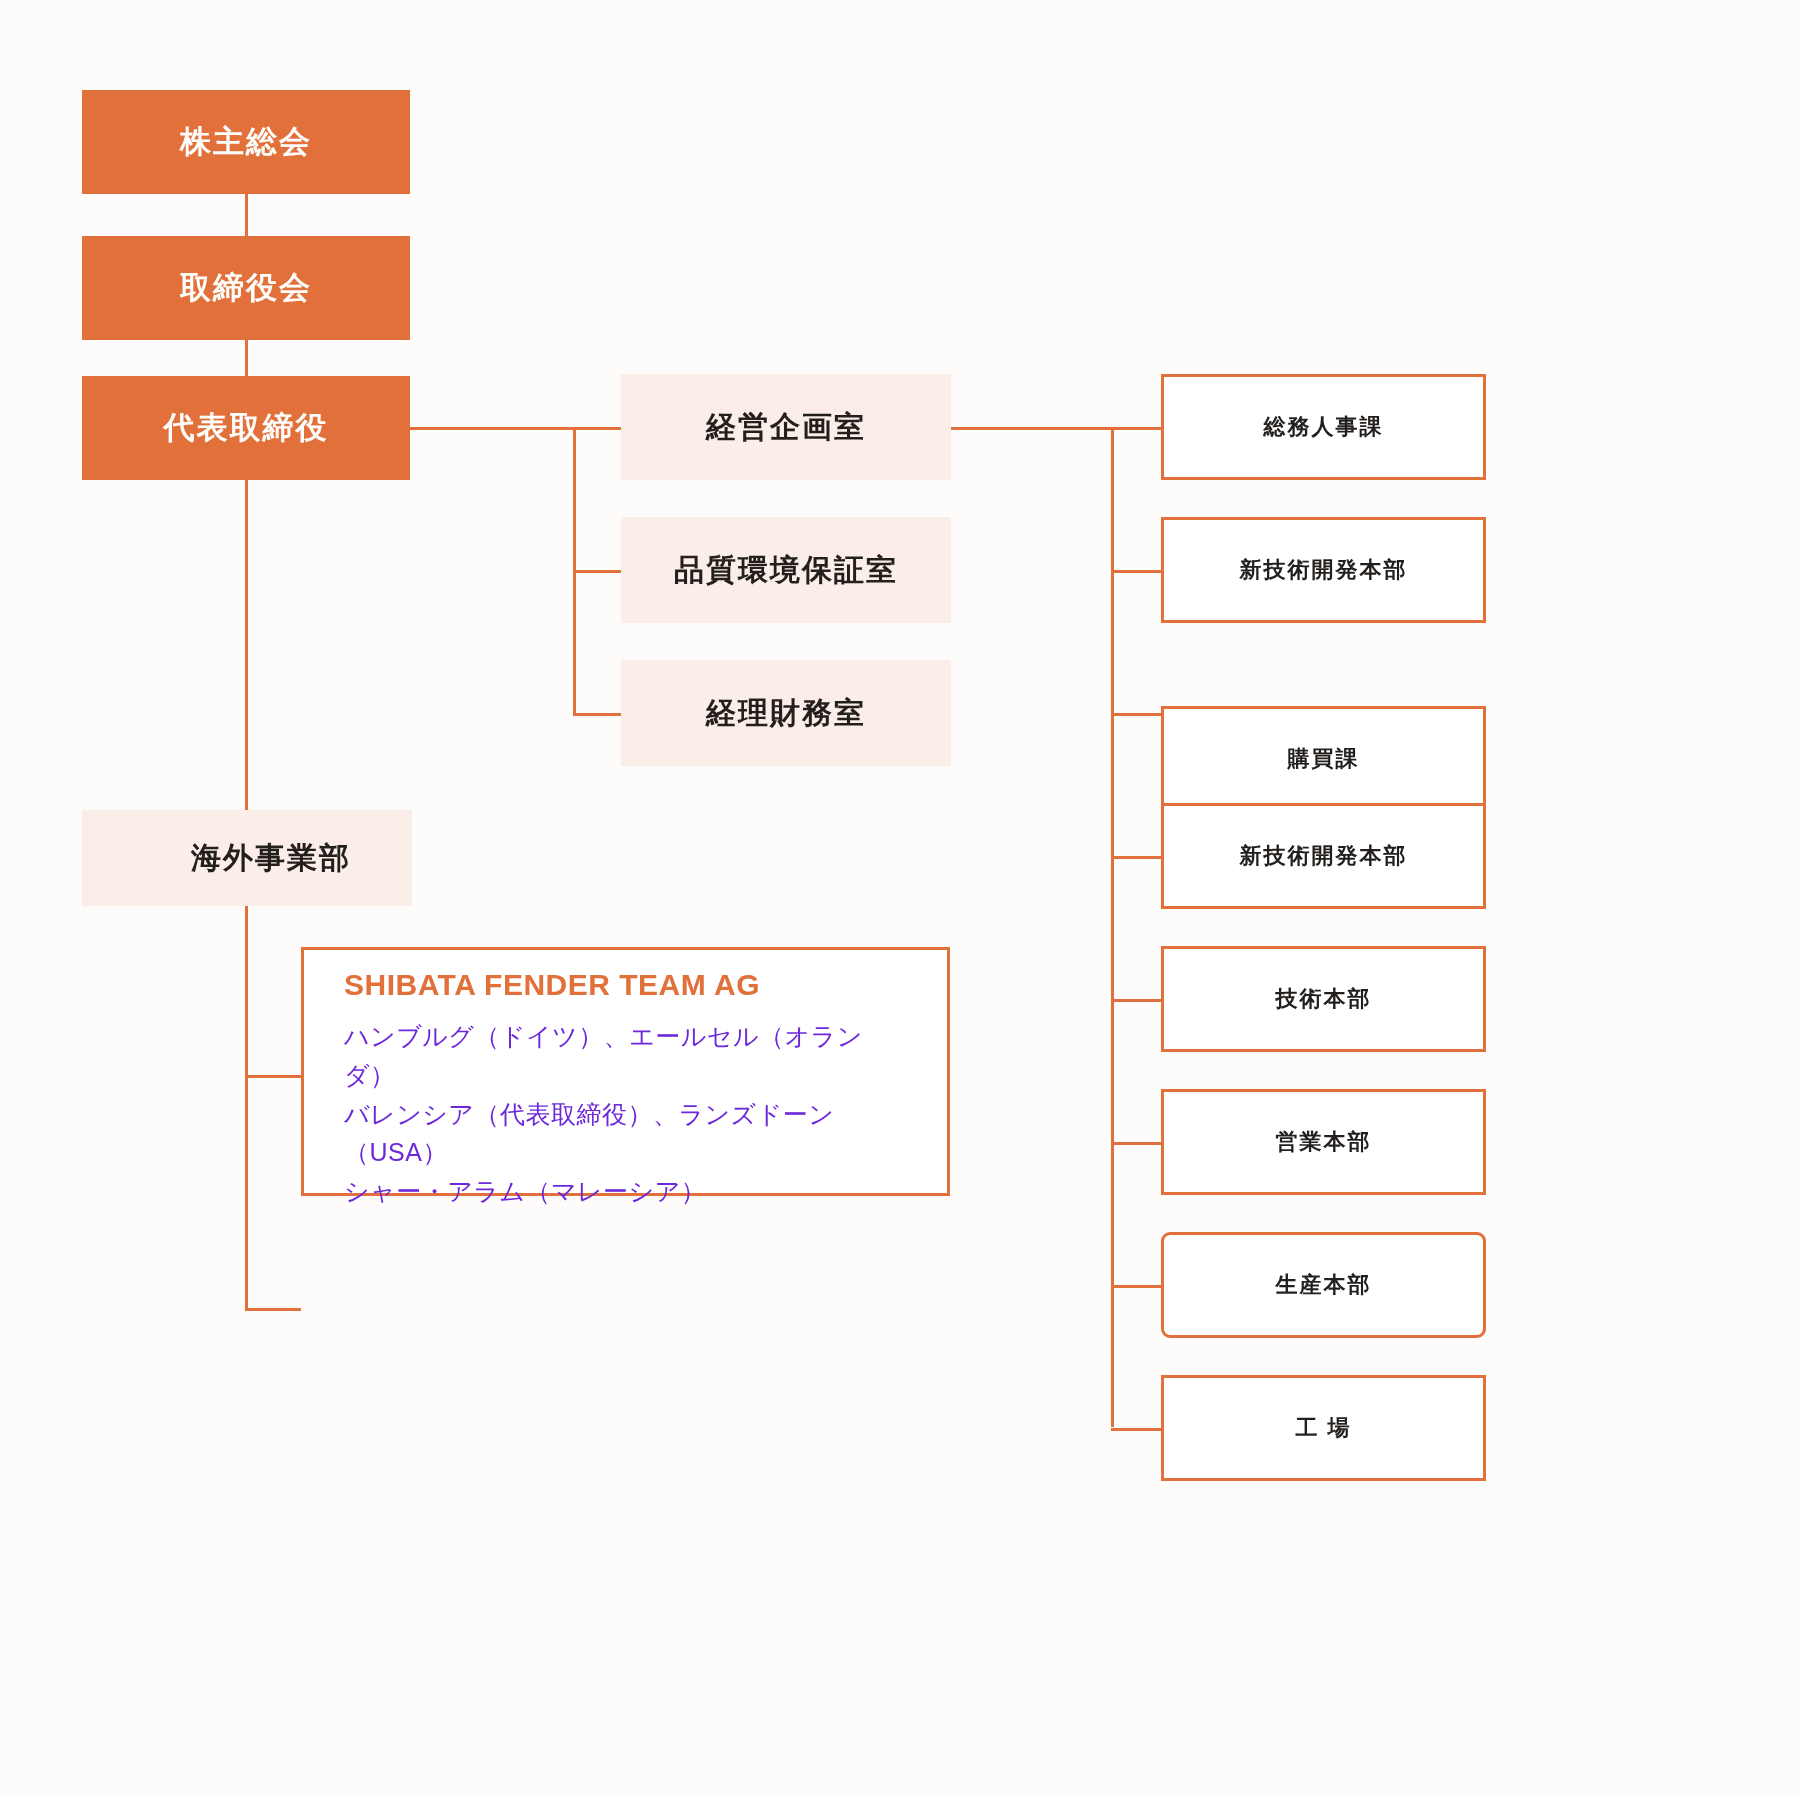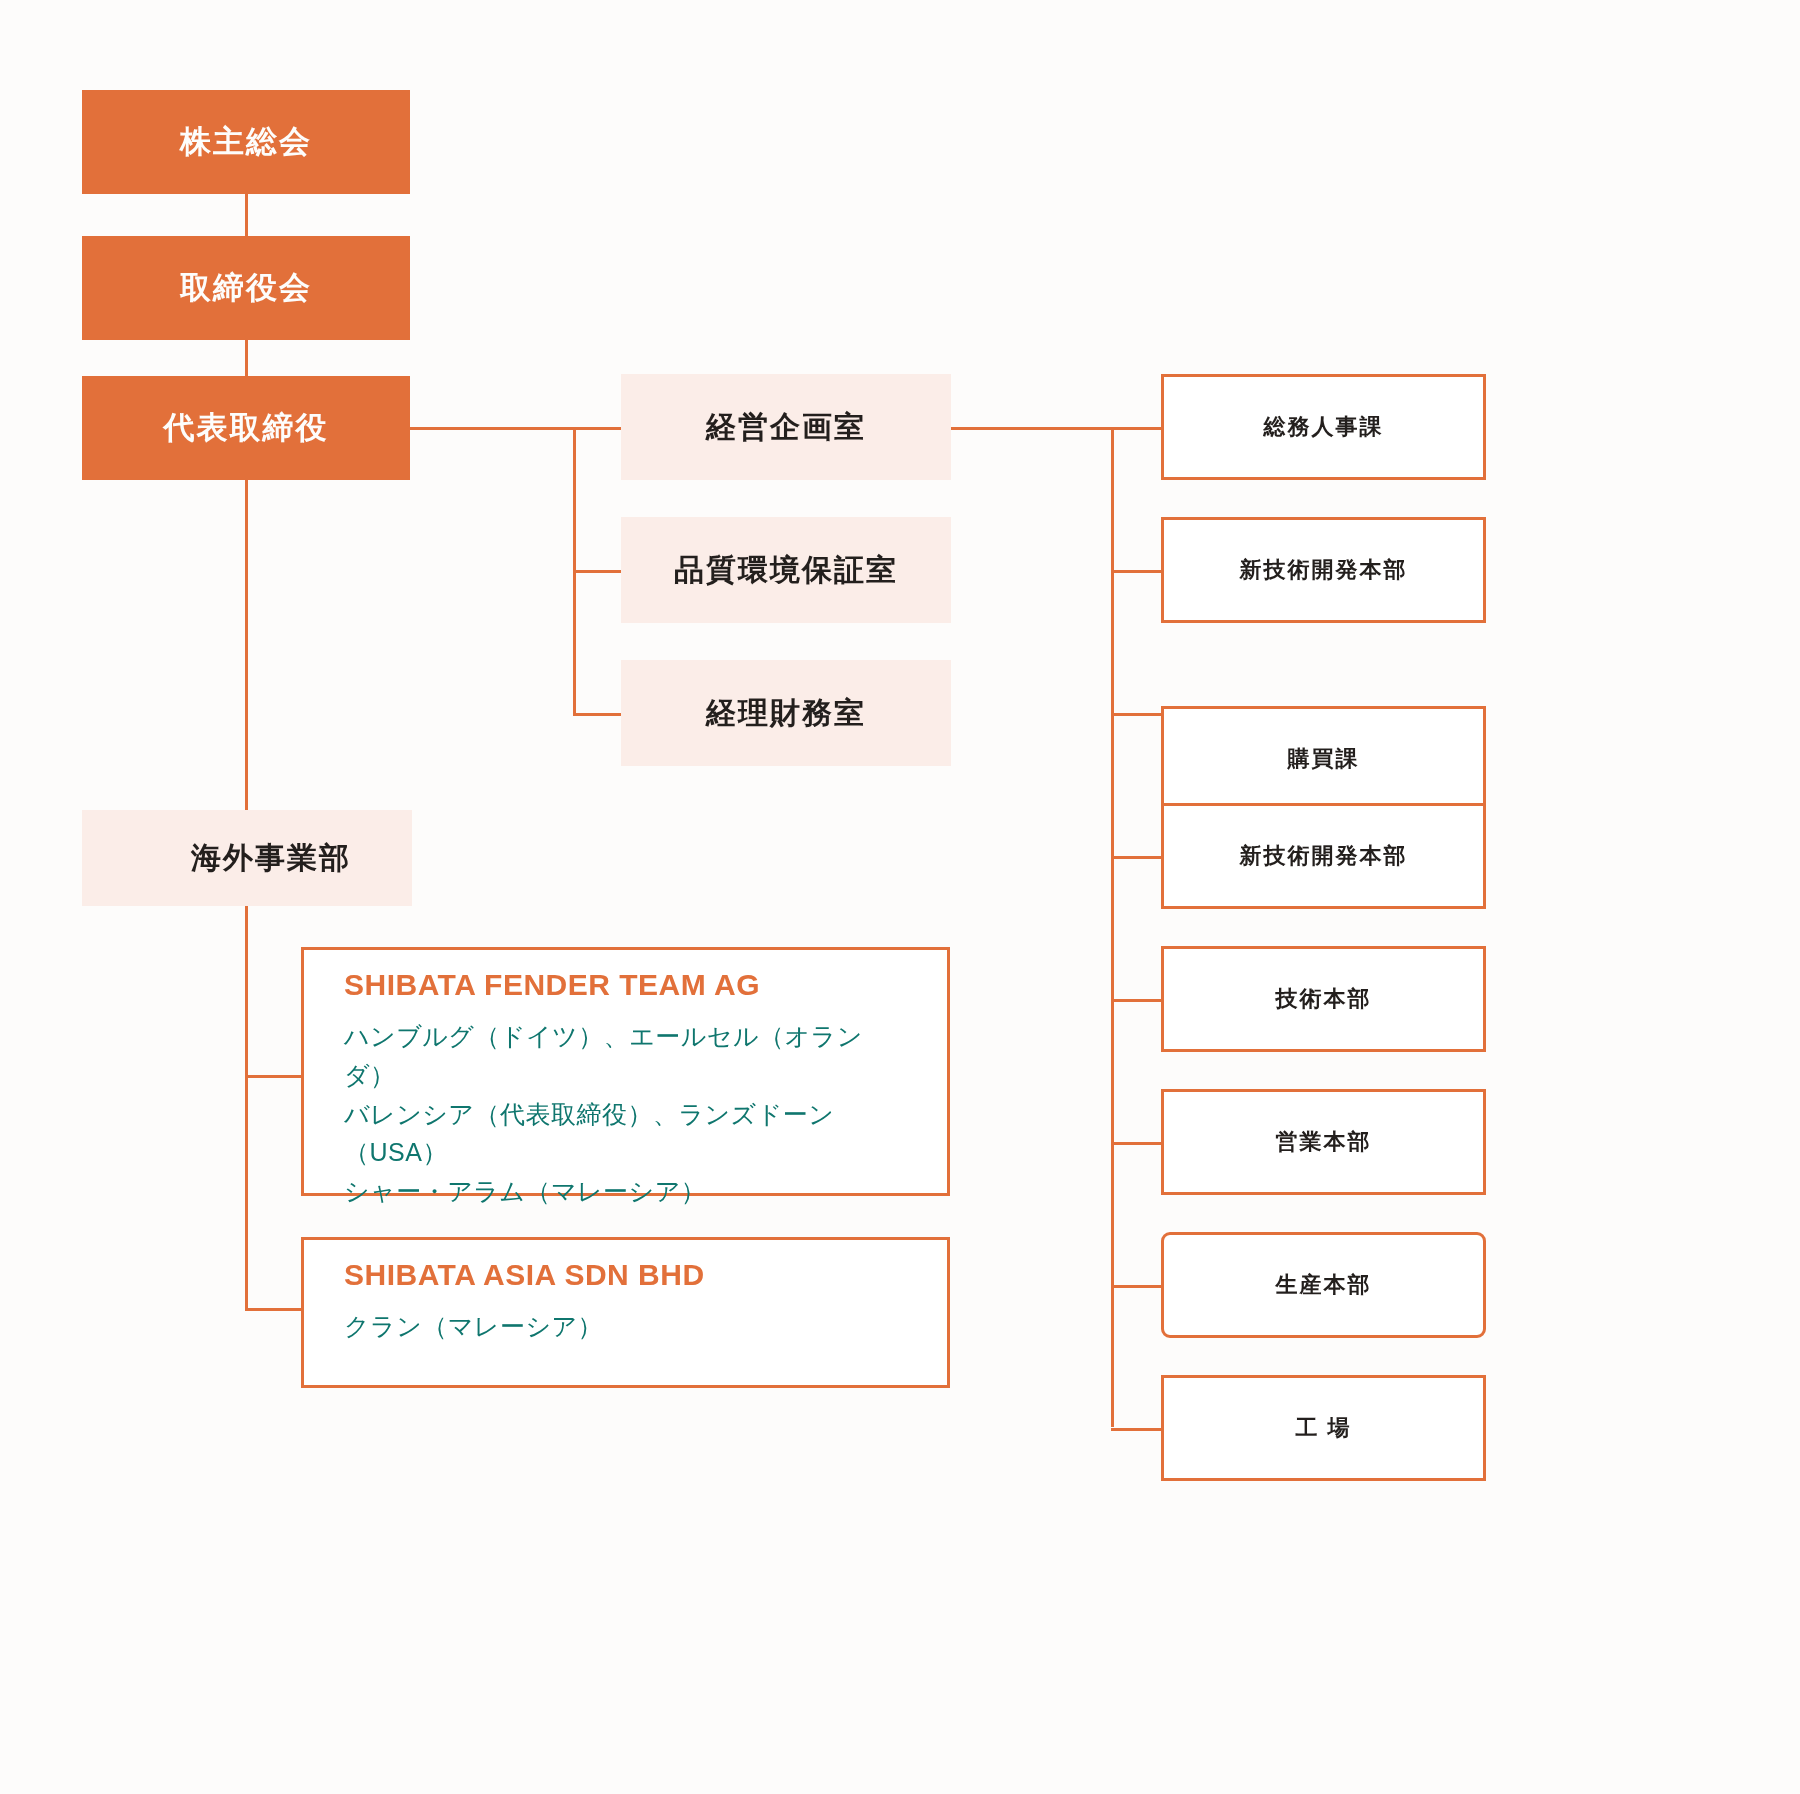--- a/index.html
+++ b/index.html
@@ -71,21 +71,21 @@
   }
   .card .card-title {
     color: #E2703A;
     font-weight: 700;
     font-size: 30px;
     letter-spacing: 0.5px;
     margin: 0 0 14px 0;
     line-height: 1.2;
   }
   .card .card-line {
-    color: #0f766e;
+    color: #6d28d9;
     font-weight: 400;
     font-size: 25px;
     letter-spacing: 0.5px;
     line-height: 1.55;
     margin: 0;
   }
 
   
   .conn {
     position: absolute;
@@ -189,18 +189,14 @@
   <div class="conn h" style="left:245px; top:1075px; width:56px;"></div>
   <div class="conn h" style="left:245px; top:1308px; width:56px;"></div>
 
   <div class="node card" style="left:301px; top:947px; width:649px; height:249px;">
     <p class="card-title">SHIBATA FENDER TEAM AG</p>
     <p class="card-line">ハンブルグ（ドイツ）、エールセル（オランダ）</p>
     <p class="card-line">バレンシア（代表取締役）、ランズドーン（USA）</p>
     <p class="card-line">シャー・アラム（マレーシア）</p>
   </div>
 
-  <div class="node card" style="left:301px; top:1237px; width:649px; height:151px;">
-    <p class="card-title">SHIBATA ASIA SDN BHD</p>
-    <p class="card-line">クラン（マレーシア）</p>
-  </div>
 
 </div>
 
 </body></html>

